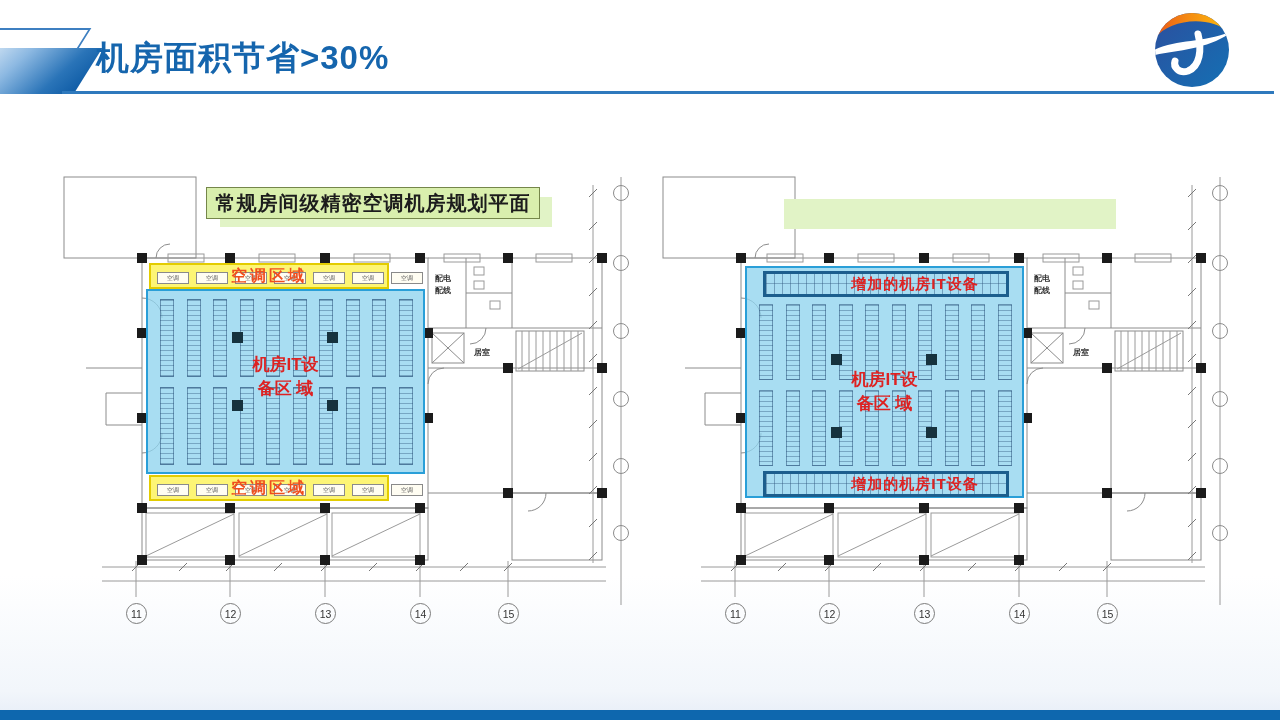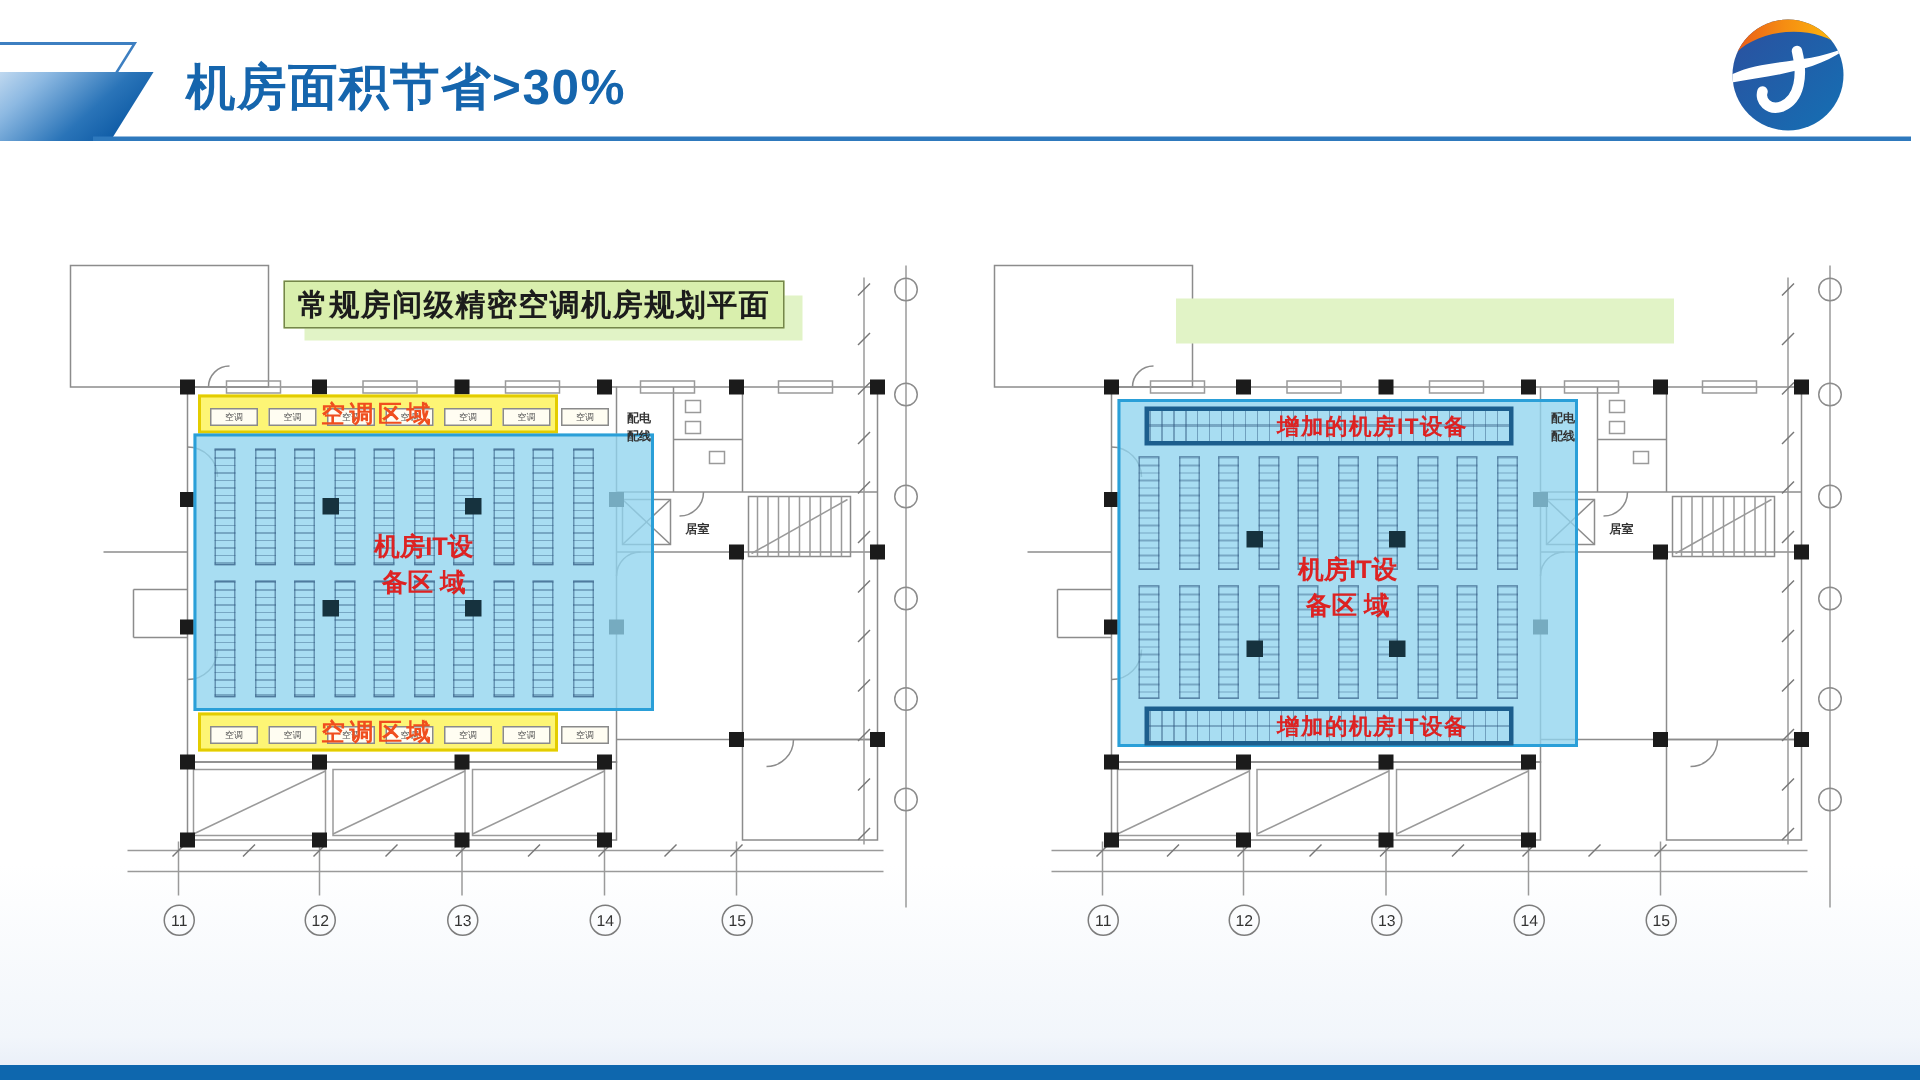--- a/index.html
+++ b/index.html
@@ -12,42 +12,42 @@
   .decor-outline{
     position:absolute;left:-18px;top:28px;width:96px;height:26px;
     transform:skewX(-32deg);background:#ffffff;border:2px solid #3d7fc1;
   }
   .decor-solid{
     position:absolute;left:-30px;top:48px;width:118px;height:46px;
     transform:skewX(-32deg);
     background:linear-gradient(115deg,#d7e7f6 0%,#8db9e2 35%,#2a74b8 75%,#0f5ca6 100%);
   }
   .page-title{
-    position:absolute;left:124px;top:36px;margin:0;
+    position:absolute;left:96px;top:36px;margin:0;
     font-size:33px;font-weight:bold;color:#1565ad;letter-spacing:1px;
   }
   .header-rule{position:absolute;left:62px;top:91px;width:1212px;height:3px;background:#2e79bd;}
   .logo{position:absolute;left:1152px;top:10px;width:80px;height:80px;}
   
   .footer-bar{position:absolute;left:0;top:710px;width:1280px;height:10px;background:#0e67ae;}
   
   .plan{position:absolute;top:163px;width:612px;height:465px;}
   .plan-svg{position:absolute;left:0;top:0;}
   .plan-label-shadow{position:absolute;width:332px;height:30px;background:#e1f3c6;}
   .plan-label{
     position:absolute;width:332px;height:30px;background:#d9efad;border:1px solid #75864a;
     display:flex;align-items:center;justify-content:center;
     font-size:20px;font-weight:bold;color:#1c1c1c;letter-spacing:1px;white-space:nowrap;
   }
   .ac-band{position:absolute;left:103px;width:240px;height:26px;background:rgba(253,244,105,.92);border:2px solid #e3cc00;box-sizing:border-box;}
   .ac-band-label{position:absolute;left:0;top:0;width:100%;height:100%;display:flex;align-items:center;justify-content:center;
     font-size:16px;font-weight:bold;color:#f04e1e;letter-spacing:3px;z-index:2;}
   .ac-box{position:absolute;top:7px;width:30px;height:10px;border:1px solid #8a8a8a;background:#fffdf2;
     display:flex;align-items:center;justify-content:center;font-size:6px;color:#555;z-index:1;}
-  .it-zone{position:absolute;left:100px;width:307px;background:rgba(143,211,238,.78);border:2px solid #2a9fd8;box-sizing:border-box;}
+  .it-zone{position:absolute;left:100px;width:279px;background:rgba(143,211,238,.78);border:2px solid #2a9fd8;box-sizing:border-box;}
   .rack-col{position:absolute;width:14px;border:1px solid rgba(45,85,125,.55);box-sizing:border-box;
     background:repeating-linear-gradient(180deg,rgba(45,85,125,.4) 0 1px,transparent 1px 5px);}
   .pillar{position:absolute;width:11px;height:11px;background:#16323e;}
   .it-text{position:absolute;left:0;width:100%;text-align:center;font-size:17px;font-weight:bold;color:#dd2222;line-height:1.4;z-index:3;}
   .added-box{position:absolute;left:16px;width:246px;height:26px;border:3px solid #1c5e8d;box-sizing:border-box;
     background-image:repeating-linear-gradient(90deg,rgba(45,85,125,.45) 0 1px,transparent 1px 8px),
       linear-gradient(180deg,transparent 0 45%,rgba(45,85,125,.4) 45% 52%,transparent 52%);
     display:flex;align-items:center;justify-content:center;}
   .added-label{font-size:15px;font-weight:bold;color:#dd2222;letter-spacing:1px;padding-left:58px;white-space:nowrap;}
   .room-text{position:absolute;font-size:8px;color:#333;line-height:1.5;font-weight:bold;z-index:2;}
@@ -78,21 +78,21 @@
       </clipPath>
   </defs>
   <circle cx="40" cy="40" r="37" fill="url(#lgBlue)"></circle>
   <g clip-path="url(#logoClip)">
     <path d="M0,34 C10,8 64,2 82,28 L82,-6 L0,-6 Z" fill="url(#lgOrange)"></path>
     <path d="M-2,42 C22,28 54,34 82,20 C58,40 24,40 -2,46 Z" fill="#ffffff"></path>
     <path d="M46,24 C50,40 48,56 36,61 C27,64 21,57 23,51" fill="none" stroke="#ffffff" stroke-width="7" stroke-linecap="round"></path>
   </g>
 </svg>
 
-<div class="plan" id="plan-left" style="left:29px;">
+<div class="plan" id="plan-left" style="left:46px;">
   <svg class="plan-svg" width="612" height="465" viewBox="0 0 612 465">
       <g>
         <rect x="18" y="14" width="132" height="81" fill="none" stroke="#8c8c8c" stroke-width="1"></rect>
         <rect x="96" y="95" width="286" height="250" fill="none" stroke="#8c8c8c" stroke-width="1"></rect>
         <line x1="382" y1="95" x2="556" y2="95" stroke="#8c8c8c" stroke-width="1"></line>
         <line x1="556" y1="95" x2="556" y2="330" stroke="#8c8c8c" stroke-width="1"></line>
         <line x1="420" y1="95" x2="420" y2="165" stroke="#8c8c8c" stroke-width="1"></line>
         <line x1="466" y1="95" x2="466" y2="165" stroke="#8c8c8c" stroke-width="1"></line>
         <line x1="420" y1="130" x2="466" y2="130" stroke="#8c8c8c" stroke-width="1"></line>
         <line x1="382" y1="165" x2="556" y2="165" stroke="#8c8c8c" stroke-width="1"></line>

